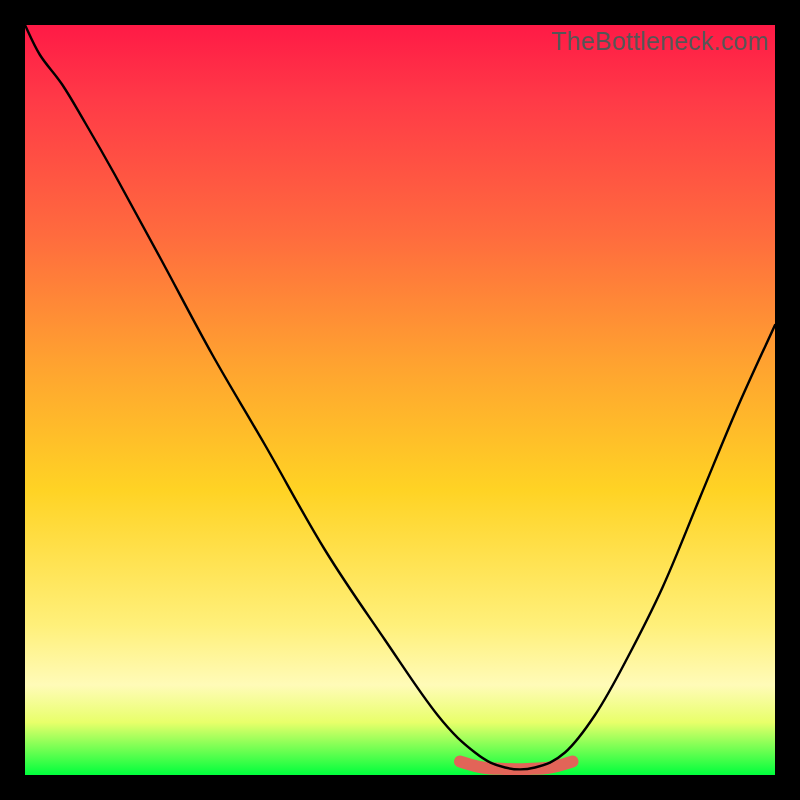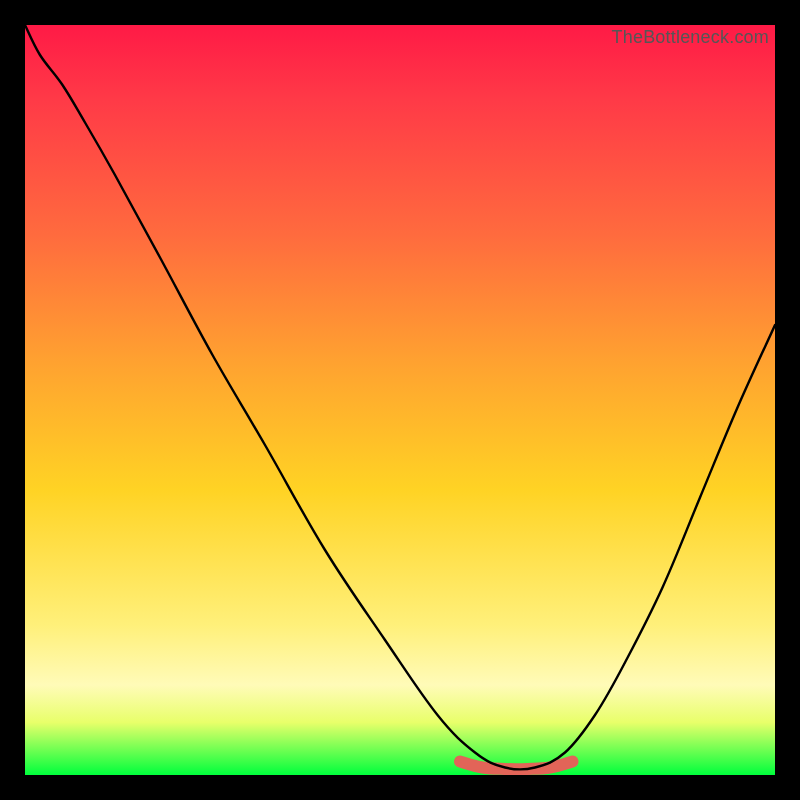--- a/index.html
+++ b/index.html
@@ -27,21 +27,21 @@
       #fffbb8 88%,
       #e8ff6a 93%,
       #00ff3c 100%
     );
   }
   .watermark {
     position: absolute;
     top: 2px;
     right: 6px;
     font-family: Arial, Helvetica, sans-serif;
-    font-size: 18px;
+    font-size: 25px;
     color: #565656;
     font-weight: 500;
     letter-spacing: 0.2px;
     user-select: none;
   }
   svg.curve {
     position: absolute;
     left: 0; top: 0;
     width: 750px;
     height: 750px;

